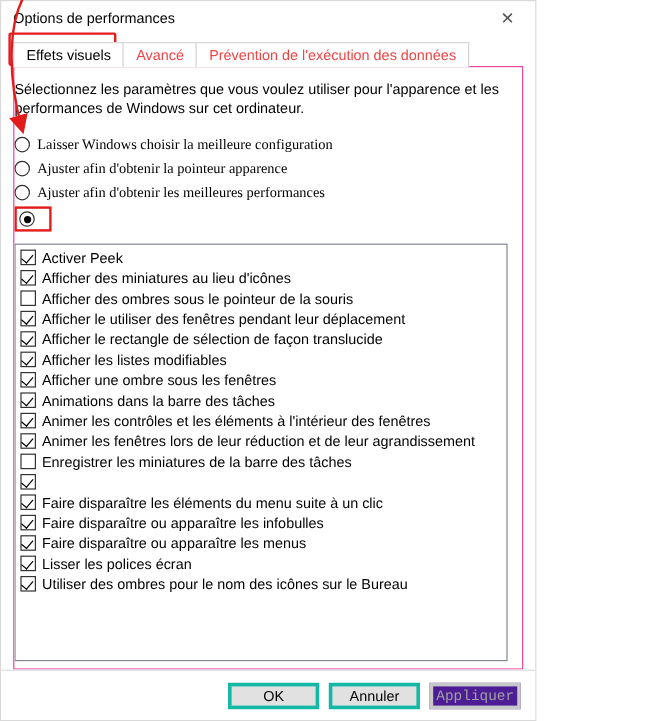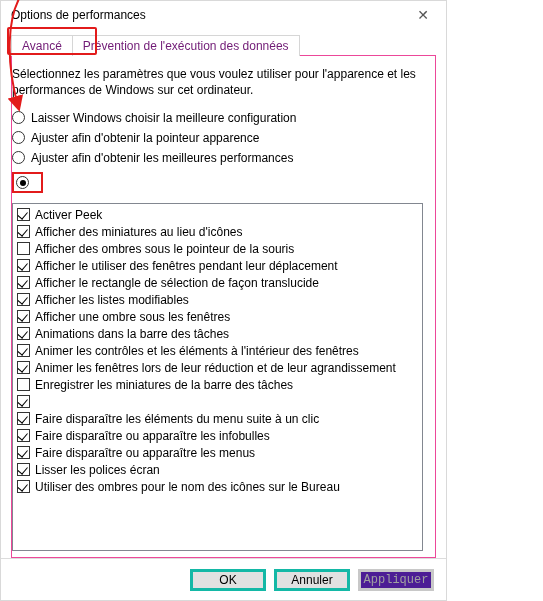--- a/index.html
+++ b/index.html
@@ -37,38 +37,38 @@
     border:1px solid #d6d6d6;
     border-bottom: none;
     background:#fff;
     padding: 3px 10px 3px 10px;
     font-size:12px;
     color:#000;
     position:relative;
     margin-right:-1px;
   }
   .tab.active { z-index:2; }
-  .tab.inactive { background:#fff; color:#701a75; }
+  .tab.inactive { background:#fff; color:#ef4444; }
   .tab-highlight {
     position:absolute;
     border: 2px solid #e21b1b;
     border-radius: 2px;
     pointer-events:none;
   }
   .tabpanel {
     border:1px solid #ec4899;
     flex:1;
     padding: 10px 12px 6px 0;
     margin-top:-1px;
     display:flex; flex-direction:column;
     overflow:hidden;
   }
   .intro { font-size:12px; line-height:1.35; margin-bottom:12px; }
   .radios { margin-bottom:4px; }
-  .radio-row { display:flex; align-items:flex-start; height:20px; padding:1px 0; }
+  .radio-row { display:flex; align-items:center; height:20px; padding:1px 0;font-family:Liberation Serif, serif; }
   .radio {
     width:13px; height:13px; border:1px solid #333; border-radius:50%;
     margin-right:6px; display:inline-flex; align-items:center; justify-content:center;
     flex:0 0 13px;
   }
   .radio.checked::after { content:""; width:6px; height:6px; border-radius:50%; background:#000; display:block; }
   .radio-label { font-size:12px; }
   .selected-highlight {
     border:2px solid #e21b1b;
     display:inline-flex; align-items:center;
@@ -126,20 +126,23 @@
 <div class="window">
 
   <div class="titlebar">
     <span>Options de performances</span>
     <span class="close">✕</span>
   </div>
 
   <div class="content">
 
     <div class="tabstrip">
+      <div class="tab active">
+        <span>Effets visuels</span>
+      </div>
       <div class="tab inactive">
         <span>Avancé</span>
       </div>
       <div class="tab inactive">
         <span>Prévention de l'exécution des données</span>
       </div>
 
       <div class="tab-highlight" style="left:-4px; top:-6px; width:90px; height:28px;"></div>
     </div>
 

